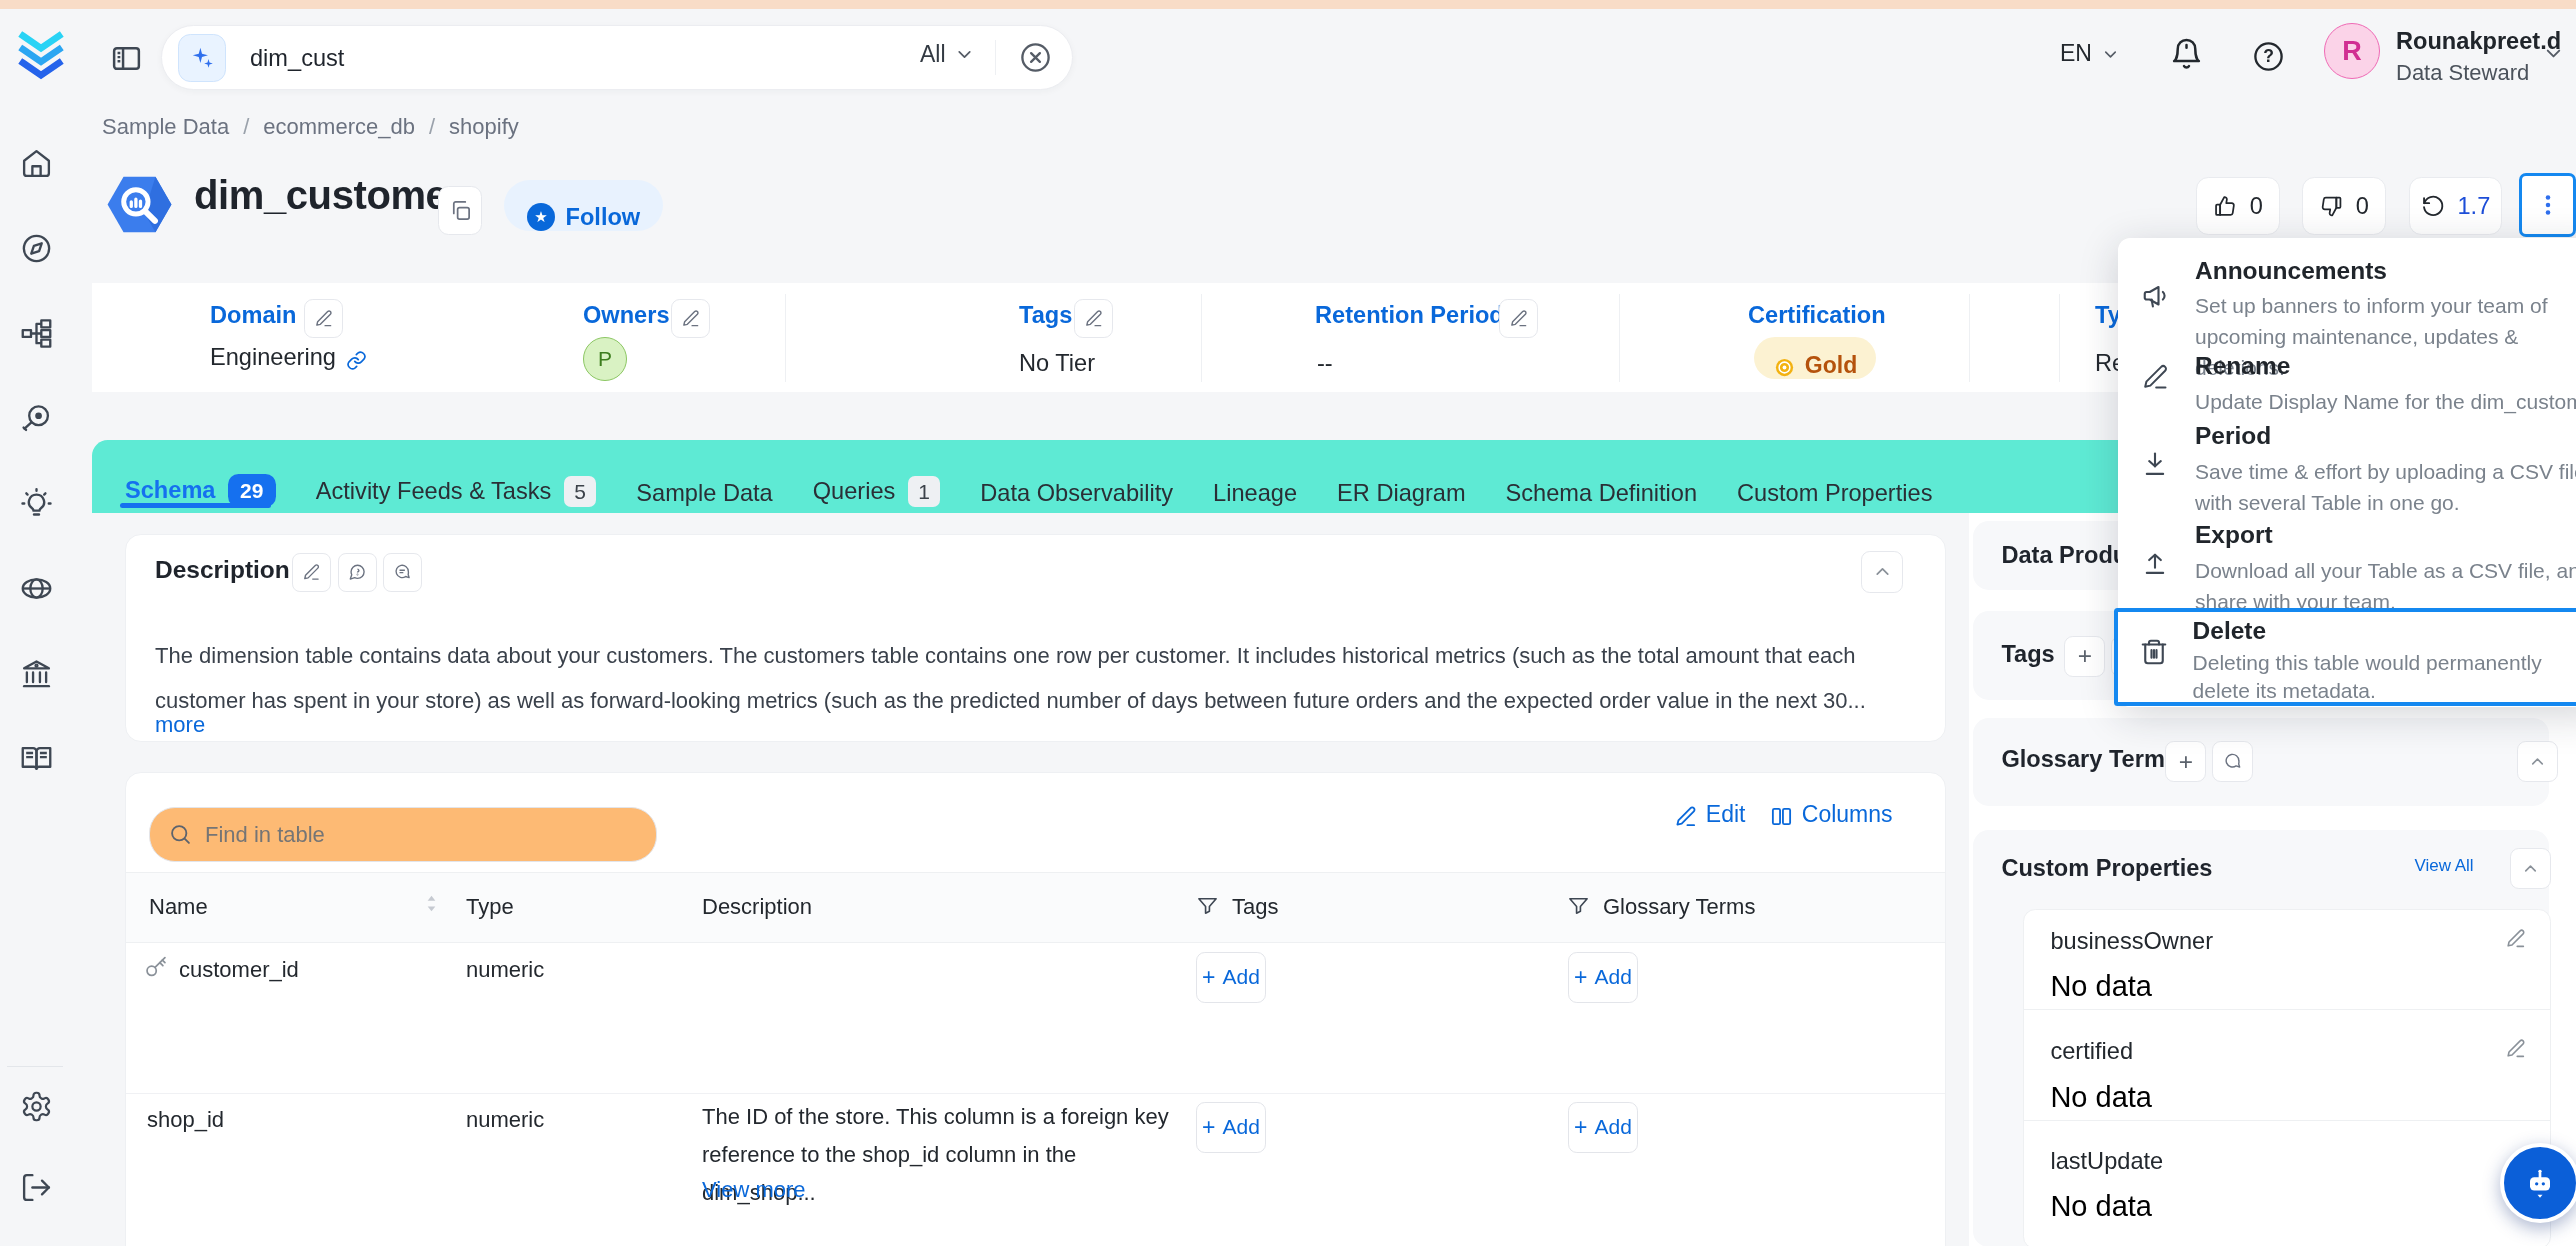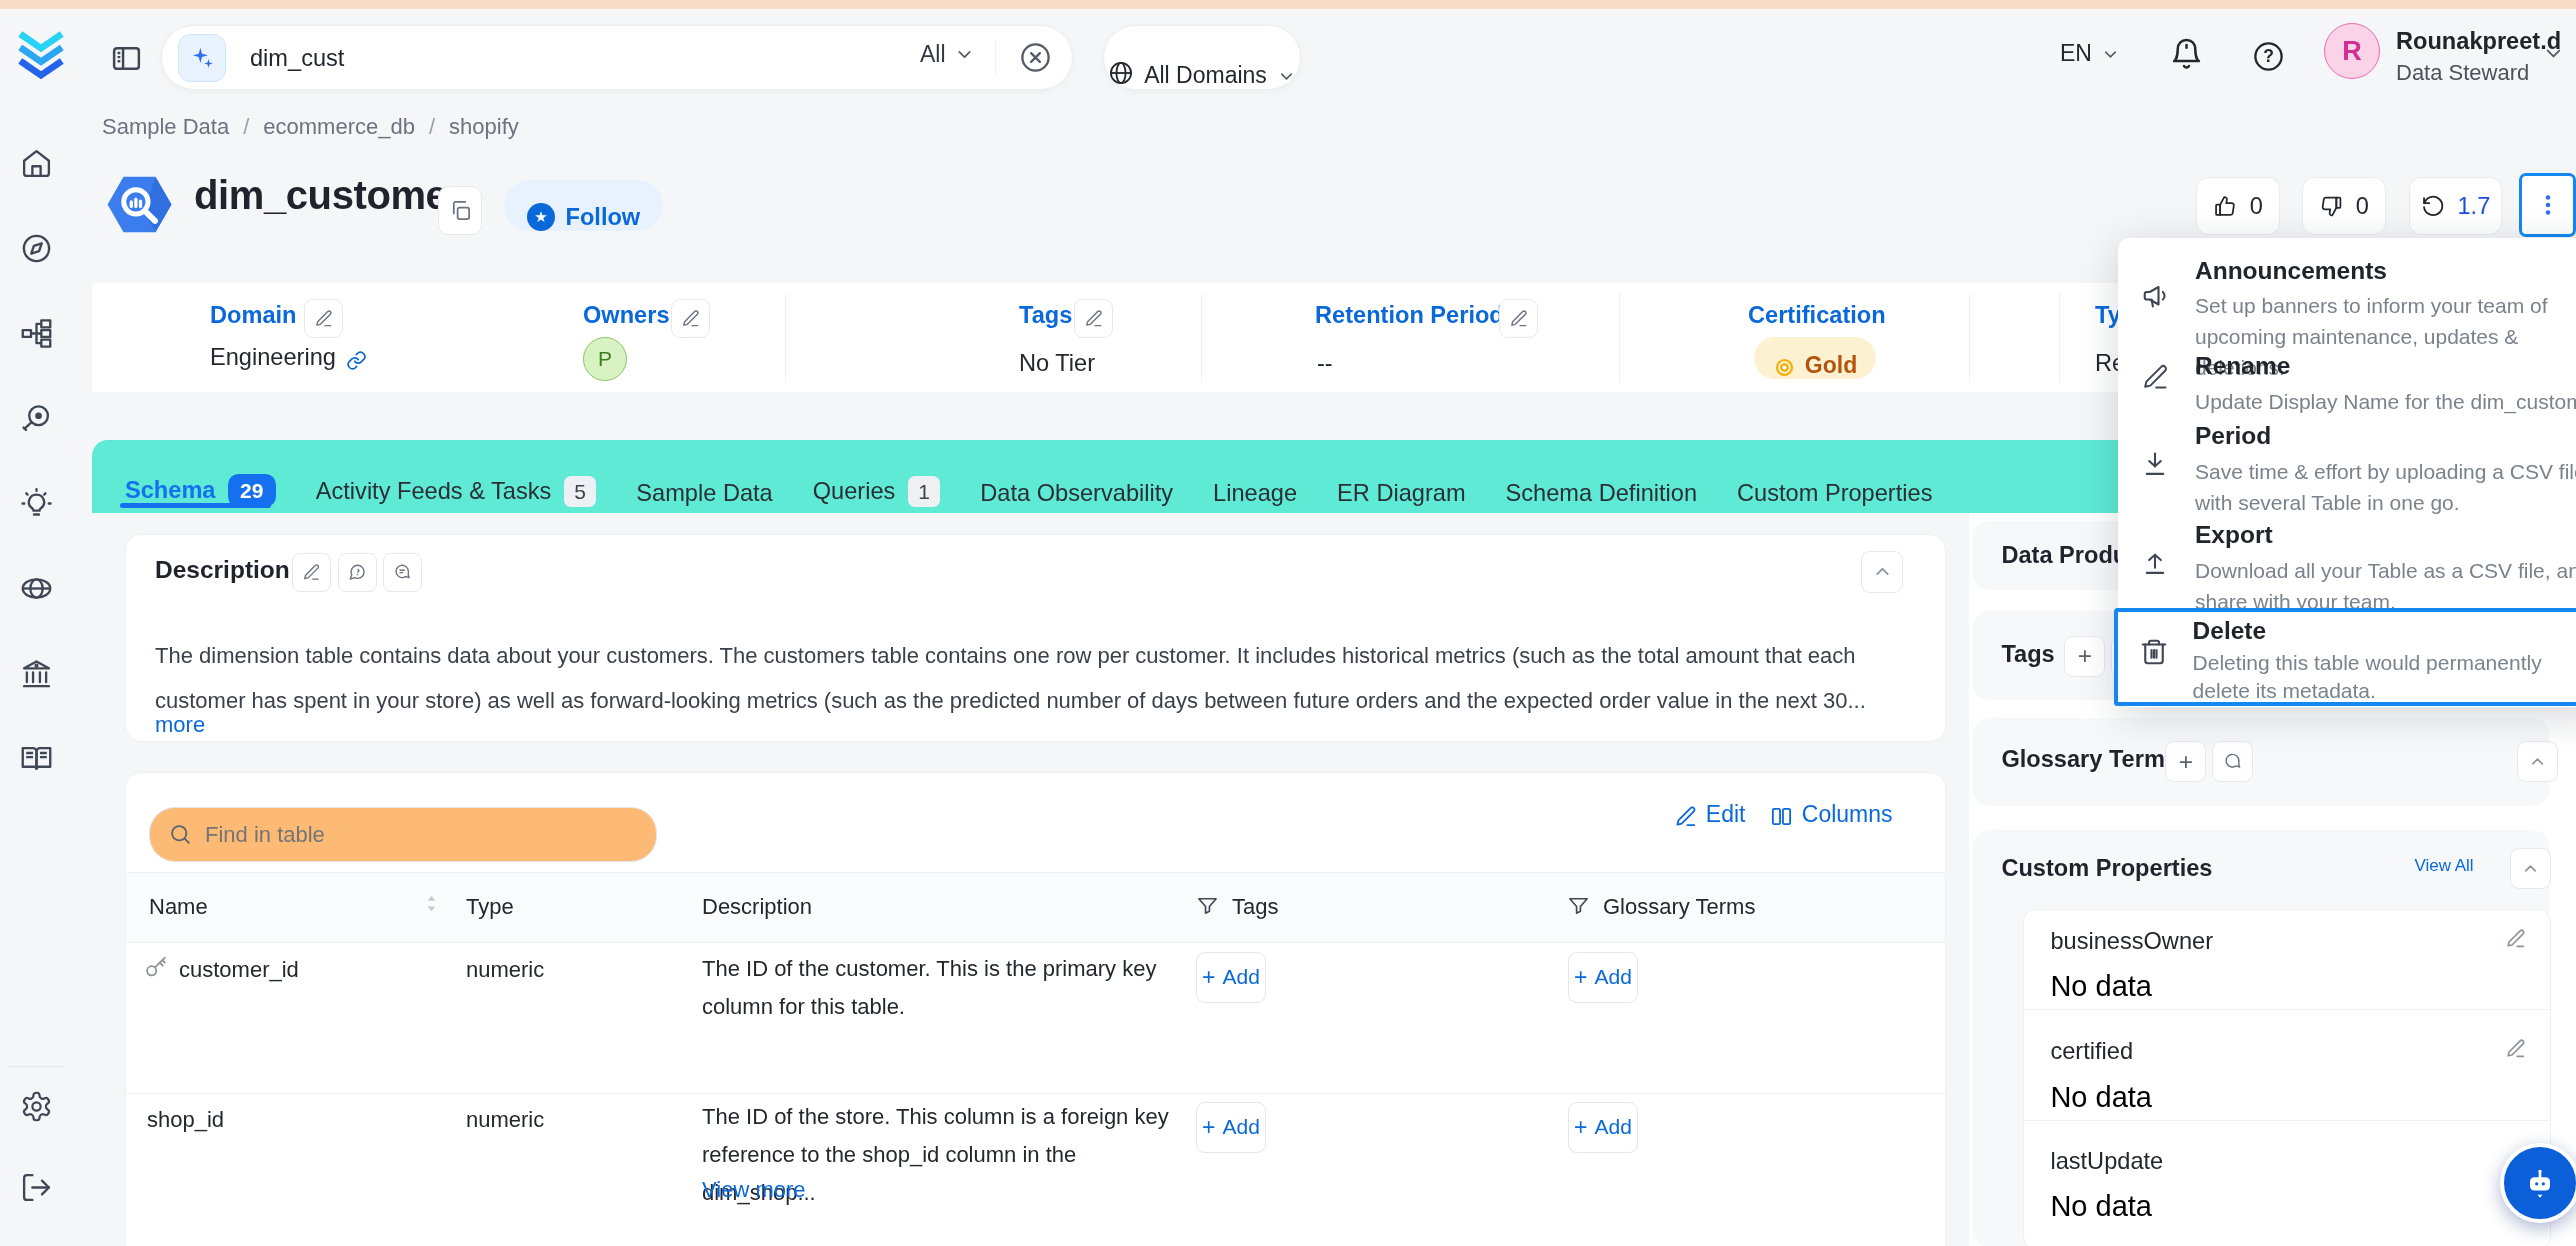--- a/index.html
+++ b/index.html
@@ -142,31 +142,20 @@
     </span>
     <span class="abs vdiv" style="left:833px;top:14px;height:35px"></span>
     <span class="abs" style="left:856px;top:14px">
       <svg viewBox="0 0 24 24" width="35" height="35" fill="none" stroke="#555c66" stroke-width="1.6" stroke-linecap="round">
           <circle cx="12" cy="12" r="9"></circle>
           <path d="m15 9-6 6M9 9l6 6"></path>
         </svg>
     </span>
   </div>
 
-  <div class="abs flex" style="left:1103px;top:24.5px;width:196px;height:63px;background:#fff;border:0.9px solid #ecedf1;border-radius:33px;gap:10.5px;justify-content:center;box-shadow:0 1.8px 7px rgba(30,40,60,.04)">
-    <span><svg viewBox="0 0 24 24" width="26" height="26" fill="none" stroke="#23282e" stroke-width="1.7">
-          <circle cx="12" cy="12" r="9.3"></circle>
-          <ellipse cx="12" cy="12" rx="4.2" ry="9.3"></ellipse>
-          <path d="M2.7 12h18.6"></path>
-        </svg></span>
-    <span style="font-size:23px;font-weight:500;color:#23282e">All Domains</span>
-    <span><svg viewBox="0 0 24 24" width="19" height="19" fill="none" stroke="#555c66" stroke-width="2" stroke-linecap="round" stroke-linejoin="round">
-          <path d="m6 9 6 6 6-6"></path>
-        </svg></span>
-  </div>
 
   <span class="abs flex" style="left:2060px;top:40px;gap:8.8px">
     <span style="font-size:23px;font-weight:500;color:#23282e">EN</span>
     <span><svg viewBox="0 0 24 24" width="19" height="19" fill="none" stroke="#555c66" stroke-width="2" stroke-linecap="round" stroke-linejoin="round">
           <path d="m6 9 6 6 6-6"></path>
         </svg></span>
   </span>
 
   <span class="abs" style="left:2169px;top:37px">
     <svg viewBox="0 0 24 24" width="35" height="35" fill="none" stroke="#23282e" stroke-width="1.7" stroke-linecap="round" stroke-linejoin="round">
@@ -432,21 +421,20 @@
       <span class="abs" style="left:17.5px;top:14px">
         <svg viewBox="0 0 24 24" width="24.5" height="24.5" fill="none" stroke="#8a9199" stroke-width="1.7" stroke-linecap="round" stroke-linejoin="round">
             <circle cx="7.5" cy="15.5" r="4.5"></circle>
             <path d="m10.8 12.2 9.7-9.7"></path>
             <path d="m15.5 7.5 3 3"></path>
             <path d="m18 5 2.5 2.5"></path>
           </svg>
       </span>
       <span class="abs" style="left:53px;top:15.8px;font-size:22px">customer_id</span>
       <span class="abs" style="left:340px;top:15.8px;font-size:22px">numeric</span>
-      <div class="abs" style="left:576px;top:8.8px;width:490px;font-size:22px;line-height:38px;color:#23282e">The ID of the customer. This is the primary key column for this table.</div>
       <div class="abs addbtn" style="left:1070px;top:10.5px">
         <span style="font-size:23px">+</span>
         <span>Add</span>
       </div>
       <div class="abs addbtn" style="left:1442px;top:10.5px">
         <span style="font-size:23px">+</span>
         <span>Add</span>
       </div>
     </div>
 

